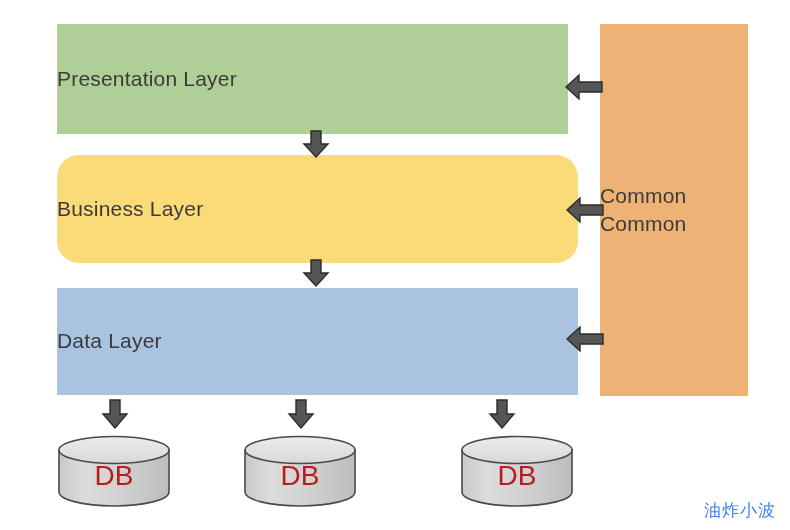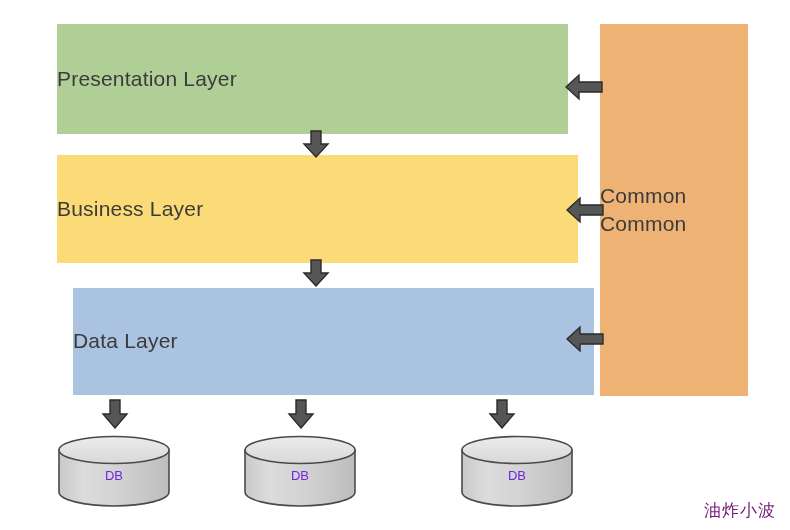--- a/index.html
+++ b/index.html
@@ -39,26 +39,26 @@
 
   #box-presentation {
     left: 57px;  top: 24px;
     width: 511px; height: 110px;
     background: #b0cf96;
   }
   #box-business {
     left: 57px;  top: 155px;
     width: 521px; height: 108px;
     background: #fadb78;
+    border-radius: 22px;
   }
   #box-data {
     left: 57px;  top: 288px;
     width: 521px; height: 107px;
     background: #aac3e0;
-    margin-left: 16px;
   }
   #box-common {
     left: 600px; top: 24px;
     width: 148px; height: 372px;
     background: #efb275;
   }
   #box-common .layer-label { line-height: 1.35; }
 
   
   .arrow {
@@ -86,37 +86,37 @@
   .db svg { display: block; }
   .db-label {
     position: absolute;
     left: 0;
     top: 0;
     width: 114px;
     height: 72px;
     display: flex;
     align-items: center;
     justify-content: center;
-    font-size: 13px;
-    color: #6d28d9;
+    font-size: 28px;
+    color: #b91c1c;
     padding-top: 9px;
     box-sizing: border-box;
     pointer-events: none;
   }
   #db-1 { left: 57px;  top: 435px; }
   #db-2 { left: 243px; top: 435px; }
   #db-3 { left: 460px; top: 435px; }
 
   
   #watermark {
     position: absolute;
     right: 14px;
     bottom: 8px;
     font-size: 17px;
-    color: #701a75;
+    color: #3b82f6;
     letter-spacing: 1px;
     font-family: "DejaVu Sans", sans-serif;
   }
 </style>
 </head>
 <body>
 
 <div id="canvas">
 
   <div class="layer-box" id="box-presentation">

